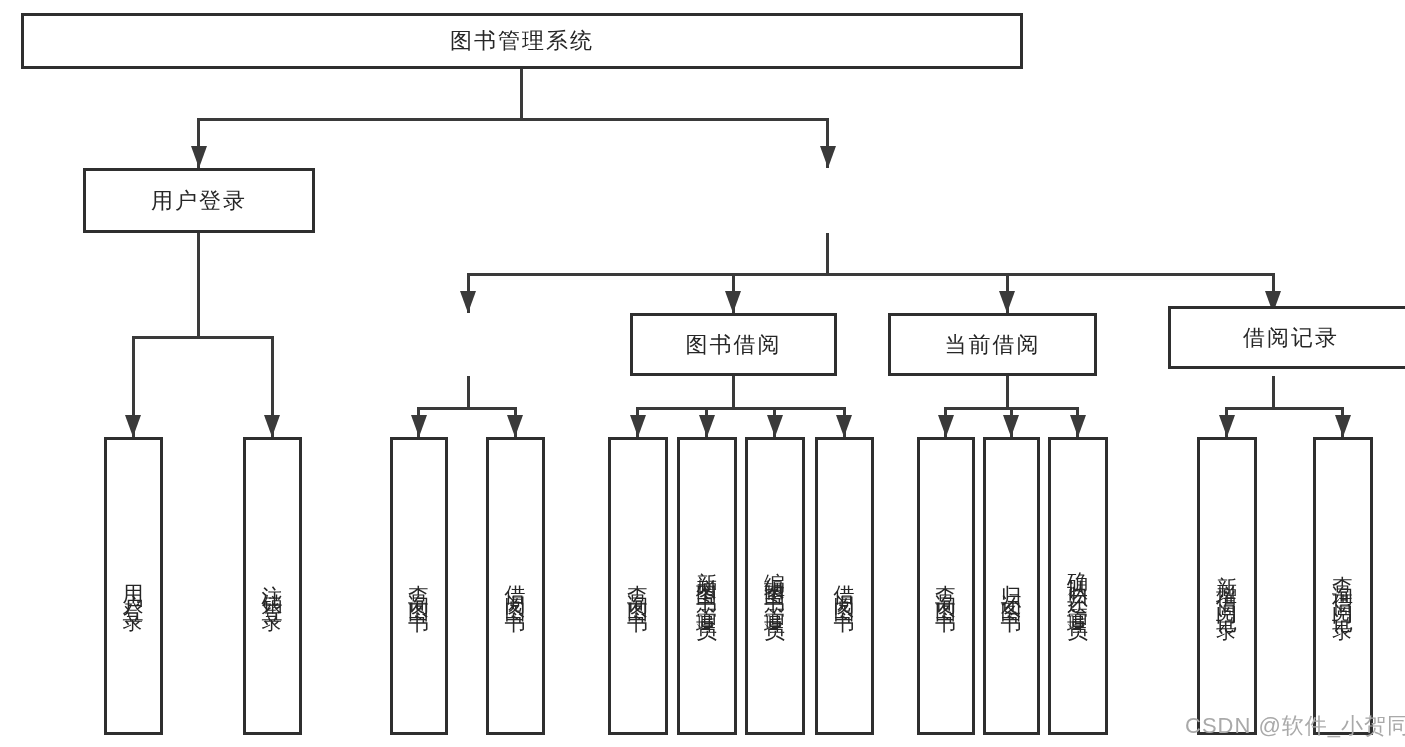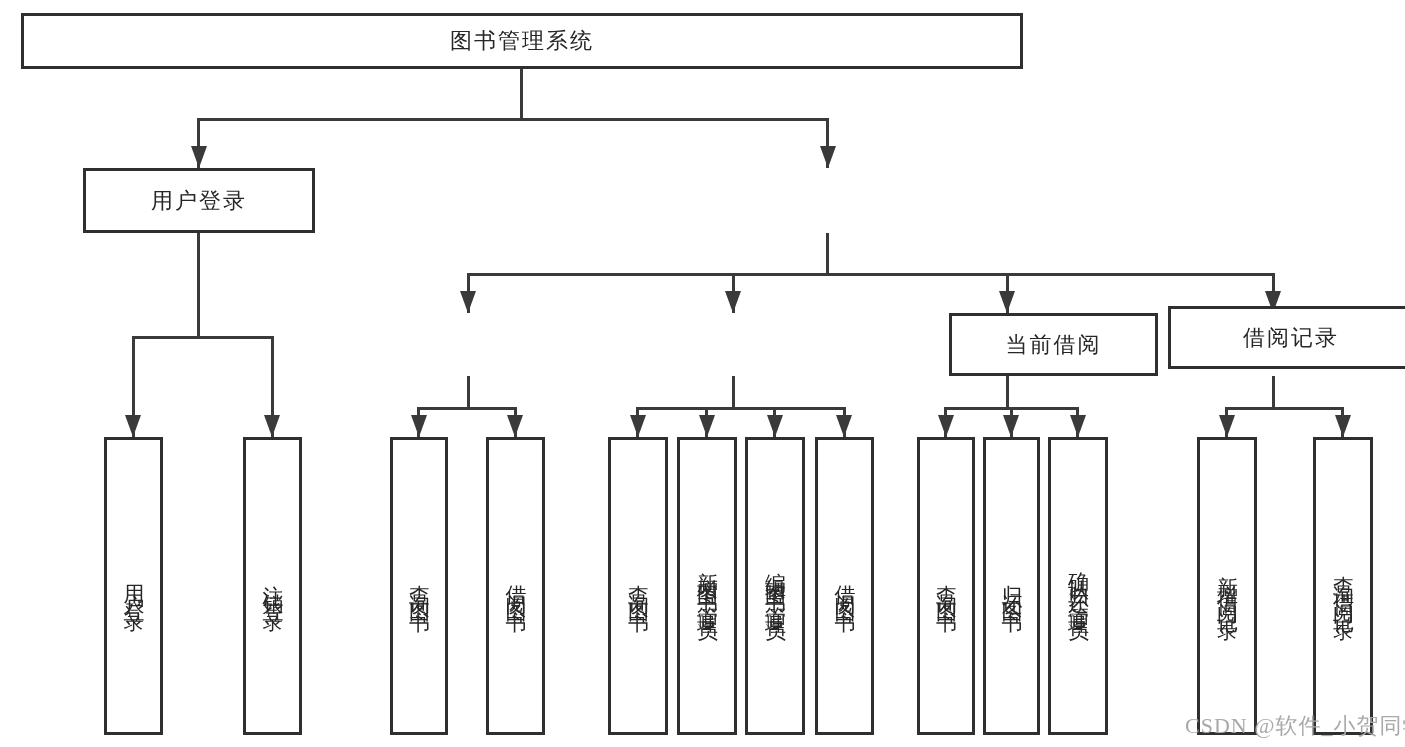--- a/index.html
+++ b/index.html
@@ -1,17 +1,17 @@
 <!DOCTYPE html>
 <html><head>
 <meta charset="utf-8">
 <style>
   html,body{margin:0;padding:0;background:#fff;}
   .canvas{position:relative;width:1405px;height:747px;background:#ffffff;overflow:hidden;
-          font-family:Liberation Serif, serif;color:#262626;}
+          font-family:Liberation Sans, sans-serif;color:#262626;}
   .line{position:absolute;background:#3a3a3a;}
   .arrowhead{position:absolute;width:0;height:0;
              border-left:8px solid transparent;border-right:8px solid transparent;
              border-top:22px solid #3a3a3a;}
   .box{position:absolute;box-sizing:border-box;border:3px solid #2f2f2f;background:#fff;
        display:flex;align-items:center;justify-content:center;}
   .hbox span{font-size:22px;letter-spacing:2px;white-space:nowrap;}
   .vtext{writing-mode:vertical-rl;text-orientation:mixed;font-size:21px;
          letter-spacing:9px;line-height:1;}
   .vtext-long{letter-spacing:7px;}
@@ -79,21 +79,24 @@
   <div class="arrowhead" style="left:1335px;top:415px"></div>
 
   <div class="box hbox" style="left:21px;top:13px;width:1002px;height:56px">
     <span>图书管理系统</span>
   </div>
 
   <div class="box hbox" style="left:83px;top:168px;width:232px;height:65px">
     <span>用户登录</span>
   </div>
 
-  <div class="box hbox" style="left:949px;top:313px;width:209px;height:63px">
+  <div class="box hbox" style="left:630px;top:313px;width:207px;height:63px">
+    <span>图书借阅</span>
+  </div>
+  <div class="box hbox" style="left:888px;top:313px;width:209px;height:63px">
     <span>当前借阅</span>
   </div>
   <div class="box hbox" style="left:1168px;top:306px;width:246px;height:63px">
     <span>借阅记录</span>
   </div>
 
   <div class="box" style="left:104px;top:437px;width:59px;height:298px">
     <span class="vtext">用户登录</span>
   </div>
   <div class="box" style="left:243px;top:437px;width:59px;height:298px">

